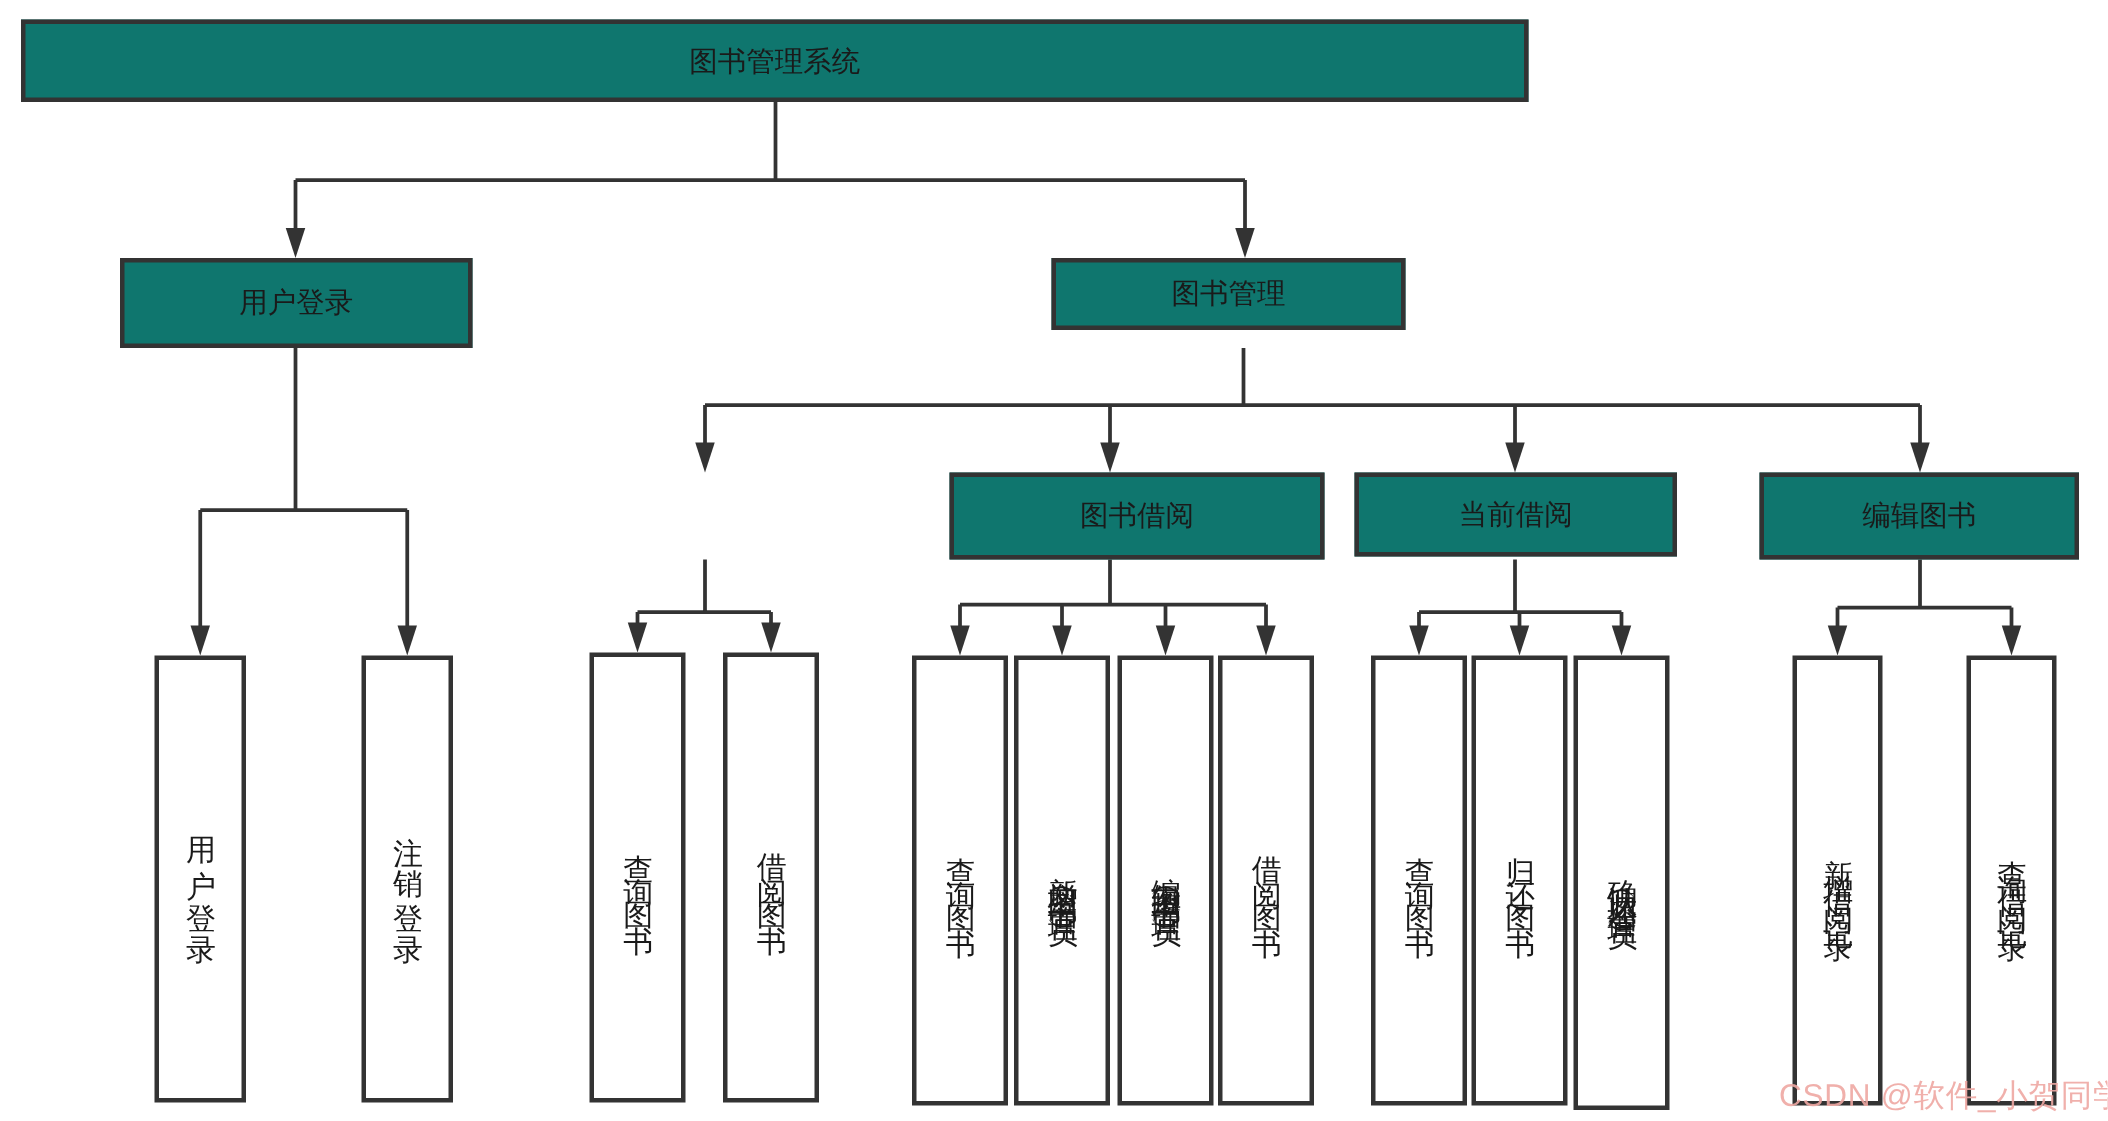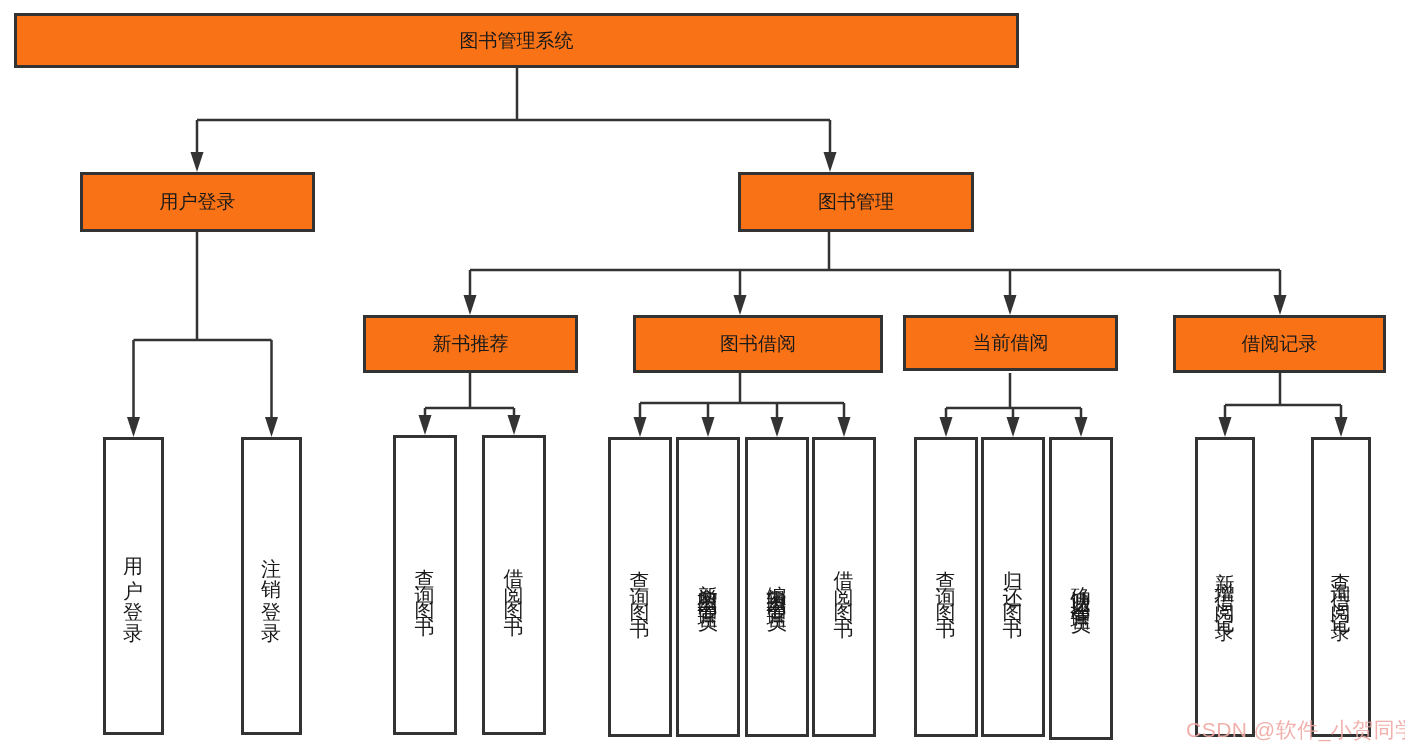--- a/index.html
+++ b/index.html
@@ -7,21 +7,21 @@
     width:1405px;height:747px;
     background:var(--background,#ffffff);
     font-family:"Liberation Sans", sans-serif;
     position:relative;overflow:hidden;
   }
   .stage{position:absolute;left:0;top:0;width:1405px;height:747px;}
   svg.connectors{position:absolute;left:0;top:0;width:1405px;height:747px;}
   .node{
     position:absolute;box-sizing:border-box;
     border:3px solid var(--box_border,#333333);
-    background:#f97316;
+    background:#0f766e;
     display:flex;align-items:center;justify-content:center;
     color:var(--text,#1a1a1a);
     font-size:19px;
     z-index:2;
     font-family:Liberation Serif, serif;
   }
   .vnode{
     position:absolute;box-sizing:border-box;
     border:3px solid var(--box_border,#333333);
     background:#ffffff;
@@ -88,26 +88,25 @@
       <path d="M1006.5 417 L1019.5 417 L1013 437 Z"></path>
       <path d="M1074.5 417 L1087.5 417 L1081 437 Z"></path>
       <path d="M1218.5 417 L1231.5 417 L1225 437 Z"></path>
       <path d="M1334.5 417 L1347.5 417 L1341 437 Z"></path>
     </g>
   </svg>
 
   <div class="node" style="left:14px;top:13px;width:1005px;height:55px;">图书管理系统</div>
 
   <div class="node" style="left:80px;top:172px;width:235px;height:60px;">用户登录</div>
-  <div class="node" style="left:738px;top:172px;width:236px;height:60px;">图书管理</div>
+  <div class="node" style="left:701px;top:172px;width:236px;height:48px;">图书管理</div>
 
-  <div class="node" style="left:363px;top:315px;width:215px;height:58px;">新书推荐</div>
   <div class="node" style="left:633px;top:315px;width:250px;height:58px;">图书借阅</div>
   <div class="node" style="left:903px;top:315px;width:215px;height:56px;">当前借阅</div>
-  <div class="node" style="left:1173px;top:315px;width:213px;height:58px;">借阅记录</div>
+  <div class="node" style="left:1173px;top:315px;width:213px;height:58px;">编辑图书</div>
 
   <div class="vnode xsparse" style="left:103px;top:437px;width:61px;height:298px;">
     <span>用户登录</span>
   </div>
   <div class="vnode xsparse" style="left:241px;top:437px;width:61px;height:298px;">
     <span>注销登录</span>
   </div>
 
   <div class="vnode sparse" style="left:393px;top:435px;width:64px;height:300px;">
     <span>查询图书</span>

